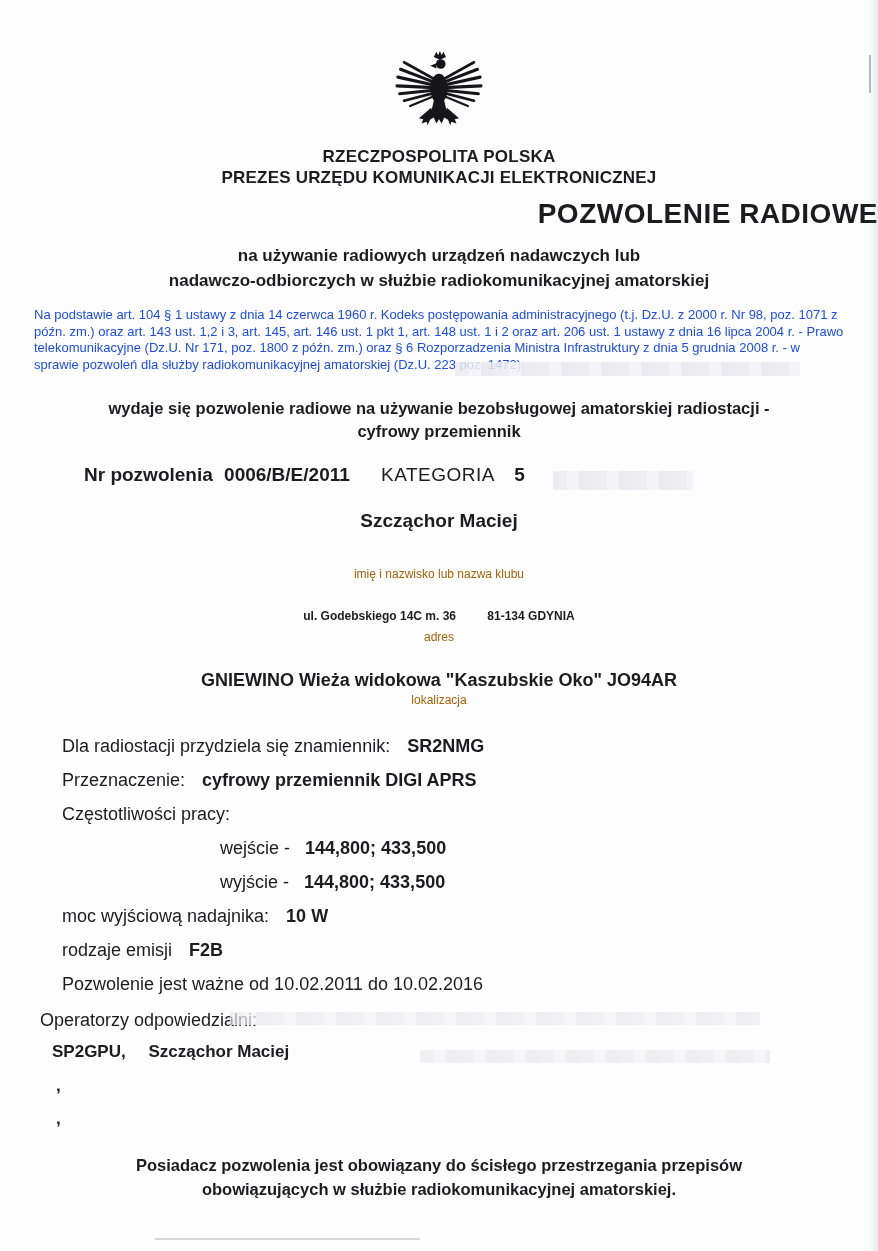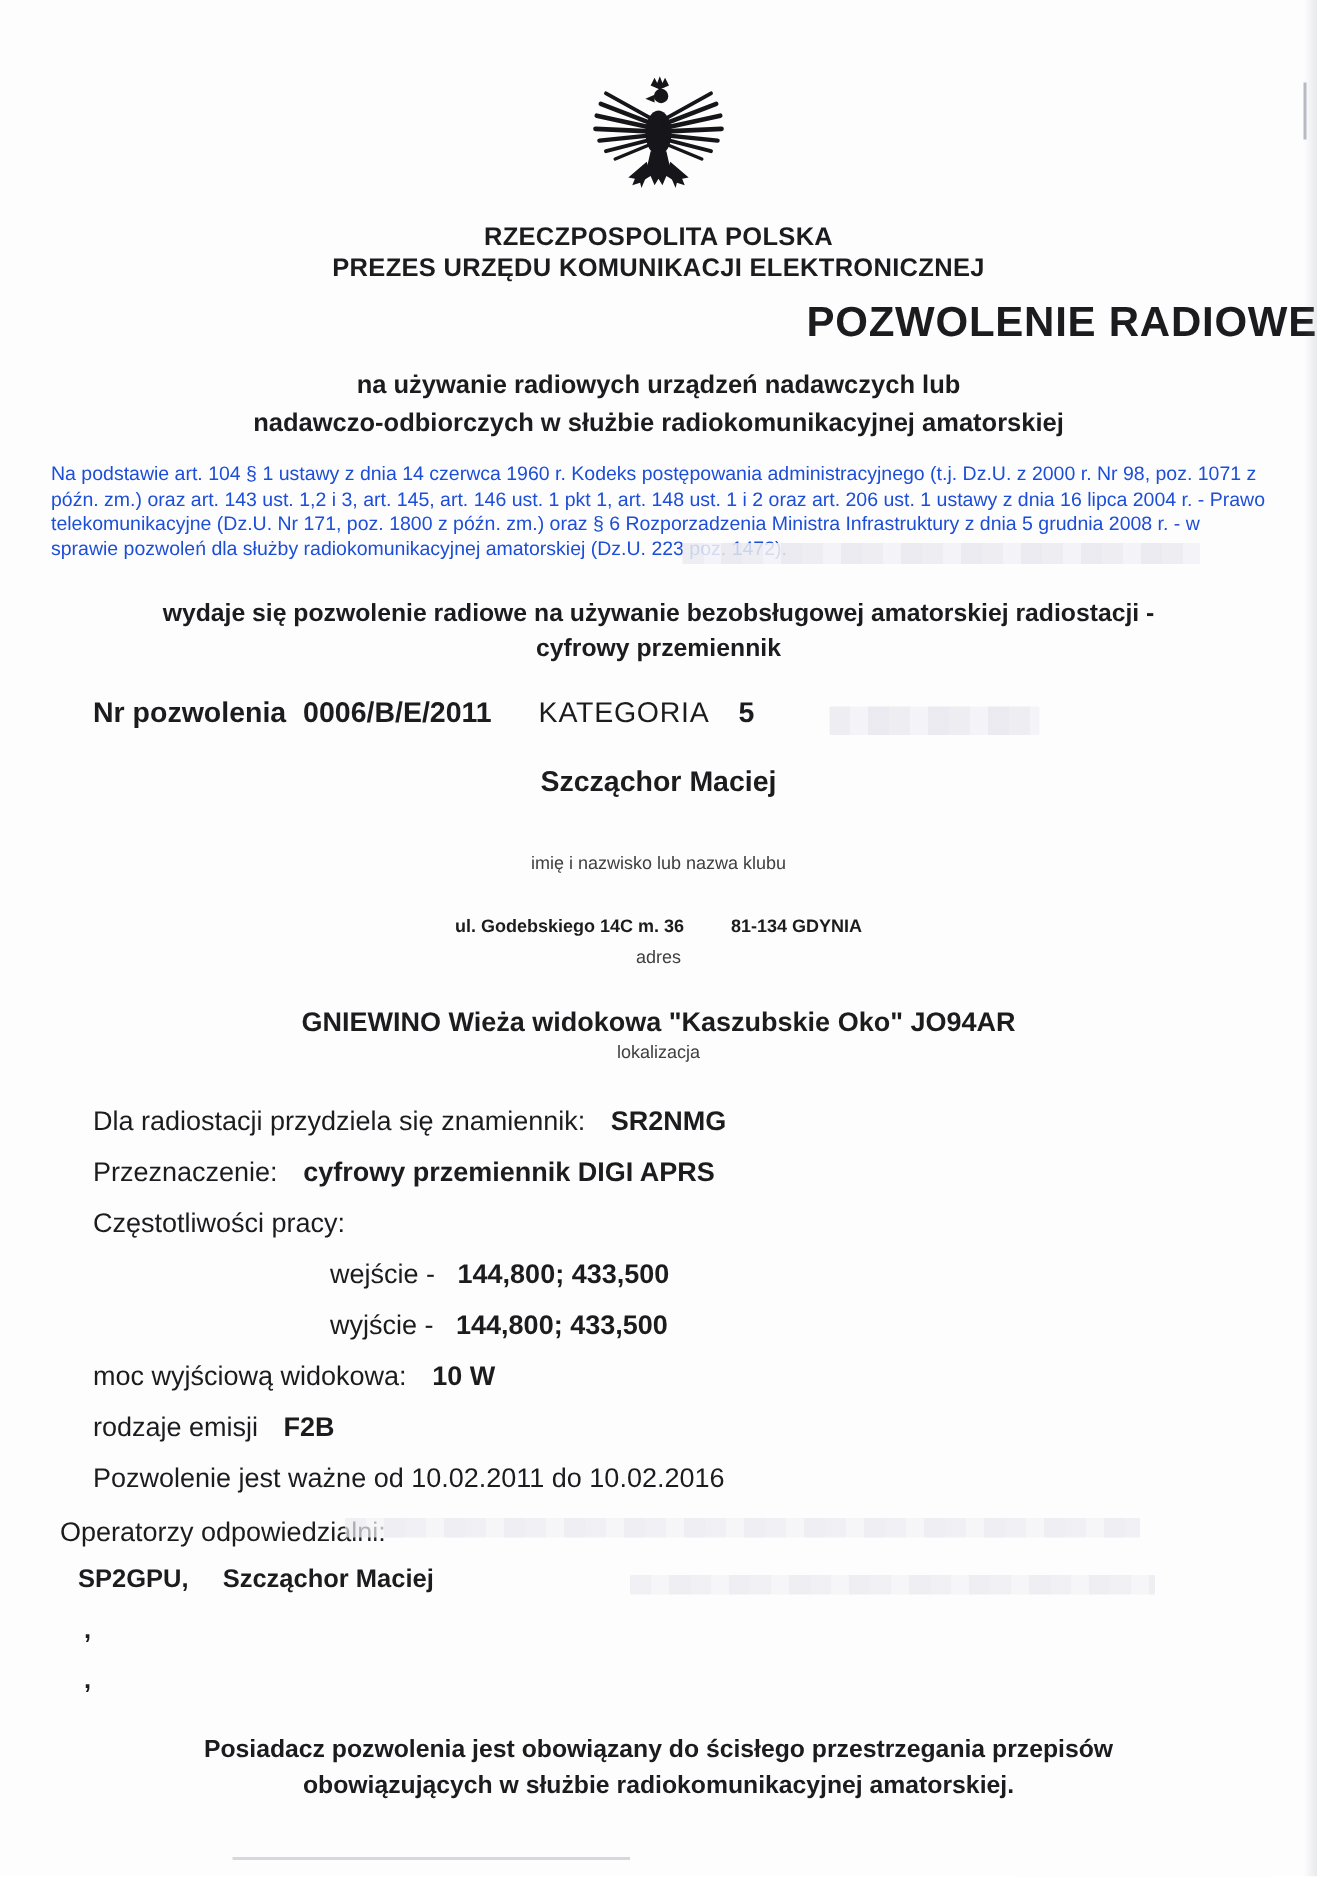--- a/index.html
+++ b/index.html
@@ -26,27 +26,27 @@
   .doc-title{margin-top:10px;text-align:right;font-weight:bold;font-size:28px;line-height:32px;letter-spacing:.5px;}
   .subtitle{margin-top:13px;text-align:center;font-weight:bold;font-size:17px;line-height:25px;}
 
   .legal{
     margin:14px 34px 0 34px;width:810px;
     font-size:13px;line-height:16.5px;color:#1d4ed8;text-align:left;
   }
 
   .grant{margin-top:24px;text-align:center;font-weight:bold;font-size:16.5px;line-height:23px;}
 
-  .permit-line{margin-top:20px;padding-left:62px;font-size:19px;line-height:24px;}
+  .permit-line{margin-top:20px;padding-left:84px;font-size:19px;line-height:24px;}
   .permit-line .num-label,.permit-line .num{font-weight:bold;}
   .permit-line .cat-label{margin-left:26px;font-weight:normal;letter-spacing:.5px;}
   .permit-line .cat-val{margin-left:14px;font-weight:bold;}
 
   .holder-name{margin-top:22px;text-align:center;font-weight:bold;font-size:19px;line-height:24px;}
-  .caption{color:#404040;font-size:12px;line-height:15px;text-align:center;}
+  .caption{color:#a16207;font-size:12px;line-height:15px;text-align:center;}
   .caption.name-cap{margin-top:34px;}
   .addr-line{margin-top:23px;text-align:center;font-weight:bold;font-size:12px;line-height:23px;}
   .addr-line .city{margin-left:28px;}
   .caption.addr-cap{margin-top:2px;}
   .loc-line{margin-top:24px;text-align:center;font-weight:bold;font-size:18px;line-height:23px;}
   .caption.loc-cap{margin-top:1px;}
 
   .details{margin-top:27px;padding-left:62px;font-size:18px;line-height:22px;}
   .details .row{margin-bottom:12px;}
   .details .indent{padding-left:158px;}
@@ -167,21 +167,21 @@
     </div>
     <div class="row indent">
       <span>wejście -</span>
       <span class="val tight">144,800; 433,500</span>
     </div>
     <div class="row indent">
       <span>wyjście -</span>
       <span class="val tight">144,800; 433,500</span>
     </div>
     <div class="row">
-      <span>moc wyjściową widokowa:</span>
+      <span>moc wyjściową nadajnika:</span>
       <span class="val">10 W</span>
     </div>
     <div class="row">
       <span>rodzaje emisji</span>
       <span class="val">F2B</span>
     </div>
     <div class="row">
       <span>Pozwolenie jest ważne od 10.02.2011 do 10.02.2016</span>
     </div>
   </div>

